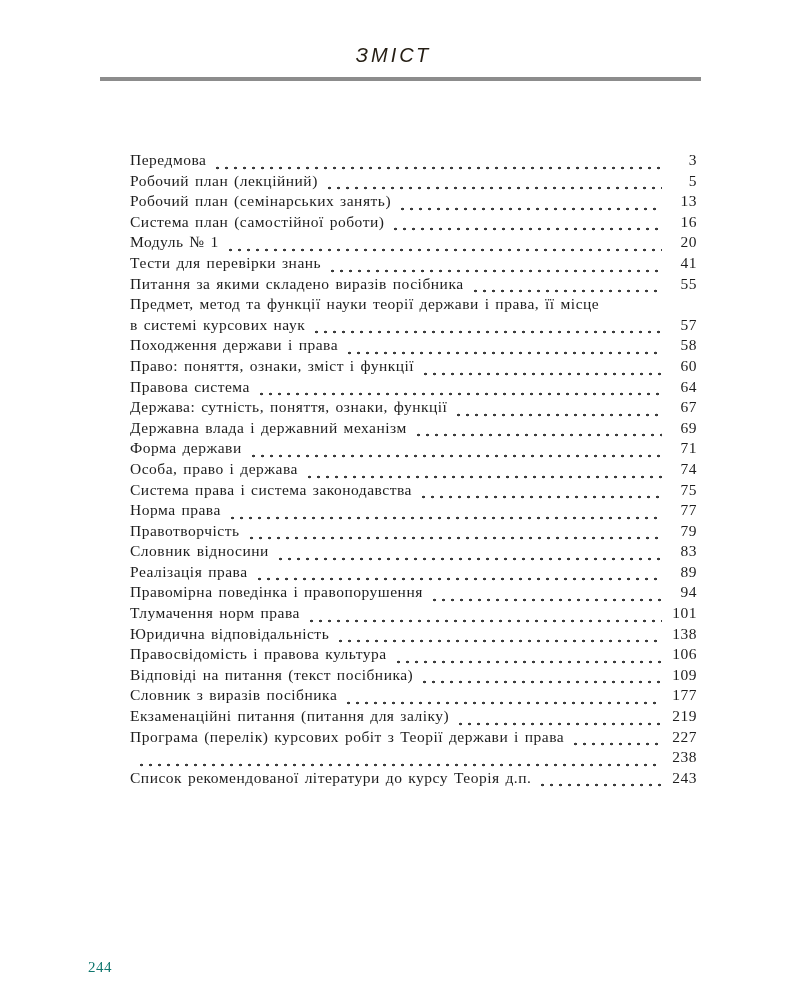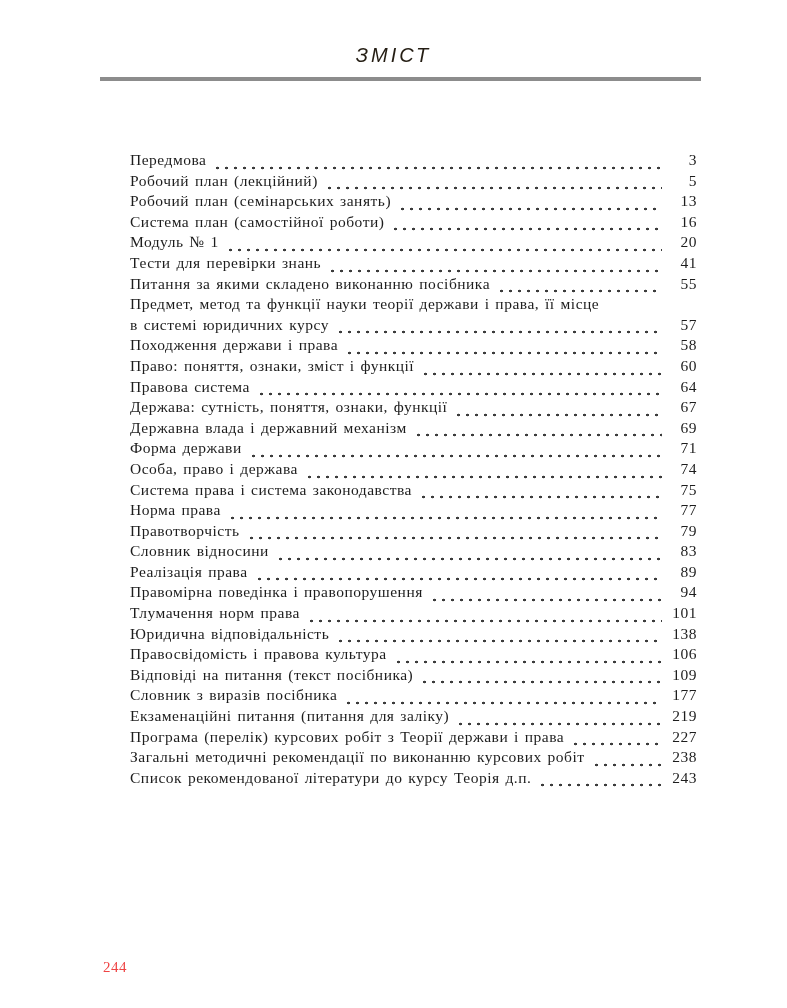--- a/index.html
+++ b/index.html
@@ -68,24 +68,24 @@
     min-width: 12px;
   }
   .toc-page {
     flex: 0 0 auto;
     min-width: 32px;
     text-align: right;
   }
   .folio {
     position: absolute;
     top: 959px;
-    left: 103px;
+    left: 88px;
     font-size: 15px;
     letter-spacing: 0.5px;
-    color: #ef4444;
+    color: #0f766e;
   }
 </style>
 </head>
 <body>
 
 <div class="page">
   <h1 class="title">ЗМІСТ</h1>
   <div class="rule"></div>
   <div class="toc">
       <div class="toc-row">
@@ -112,29 +112,29 @@
         <span class="toc-label">Модуль № 1</span>
         <span class="toc-leader"></span>
         <span class="toc-page">20</span>
       </div>
       <div class="toc-row">
         <span class="toc-label">Тести для перевірки знань</span>
         <span class="toc-leader"></span>
         <span class="toc-page">41</span>
       </div>
       <div class="toc-row">
-        <span class="toc-label">Питання за якими складено виконанню посібника</span>
+        <span class="toc-label">Питання за якими складено виразів посібника</span>
         <span class="toc-leader"></span>
         <span class="toc-page">55</span>
       </div>
       <div class="toc-row">
         <span class="toc-label">Предмет, метод та функції науки теорії держави і права, її місце</span>
       </div>
       <div class="toc-row">
-        <span class="toc-label">в системі юридичних курсу</span>
+        <span class="toc-label">в системі курсових наук</span>
         <span class="toc-leader"></span>
         <span class="toc-page">57</span>
       </div>
       <div class="toc-row">
         <span class="toc-label">Походження держави і права</span>
         <span class="toc-leader"></span>
         <span class="toc-page">58</span>
       </div>
       <div class="toc-row">
         <span class="toc-label">Право: поняття, ознаки, зміст і функції</span>
@@ -225,21 +225,20 @@
         <span class="toc-label">Екзаменаційні питання (питання для заліку)</span>
         <span class="toc-leader"></span>
         <span class="toc-page">219</span>
       </div>
       <div class="toc-row">
         <span class="toc-label">Програма (перелік) курсових робіт з Теорії держави і права</span>
         <span class="toc-leader"></span>
         <span class="toc-page">227</span>
       </div>
       <div class="toc-row">
-        <span class="toc-label">Загальні методичні рекомендації по виконанню курсових робіт</span>
         <span class="toc-leader"></span>
         <span class="toc-page">238</span>
       </div>
       <div class="toc-row">
         <span class="toc-label">Список рекомендованої літератури до курсу Теорія д.п.</span>
         <span class="toc-leader"></span>
         <span class="toc-page">243</span>
       </div>
     </div>
   <div class="folio">244</div>

